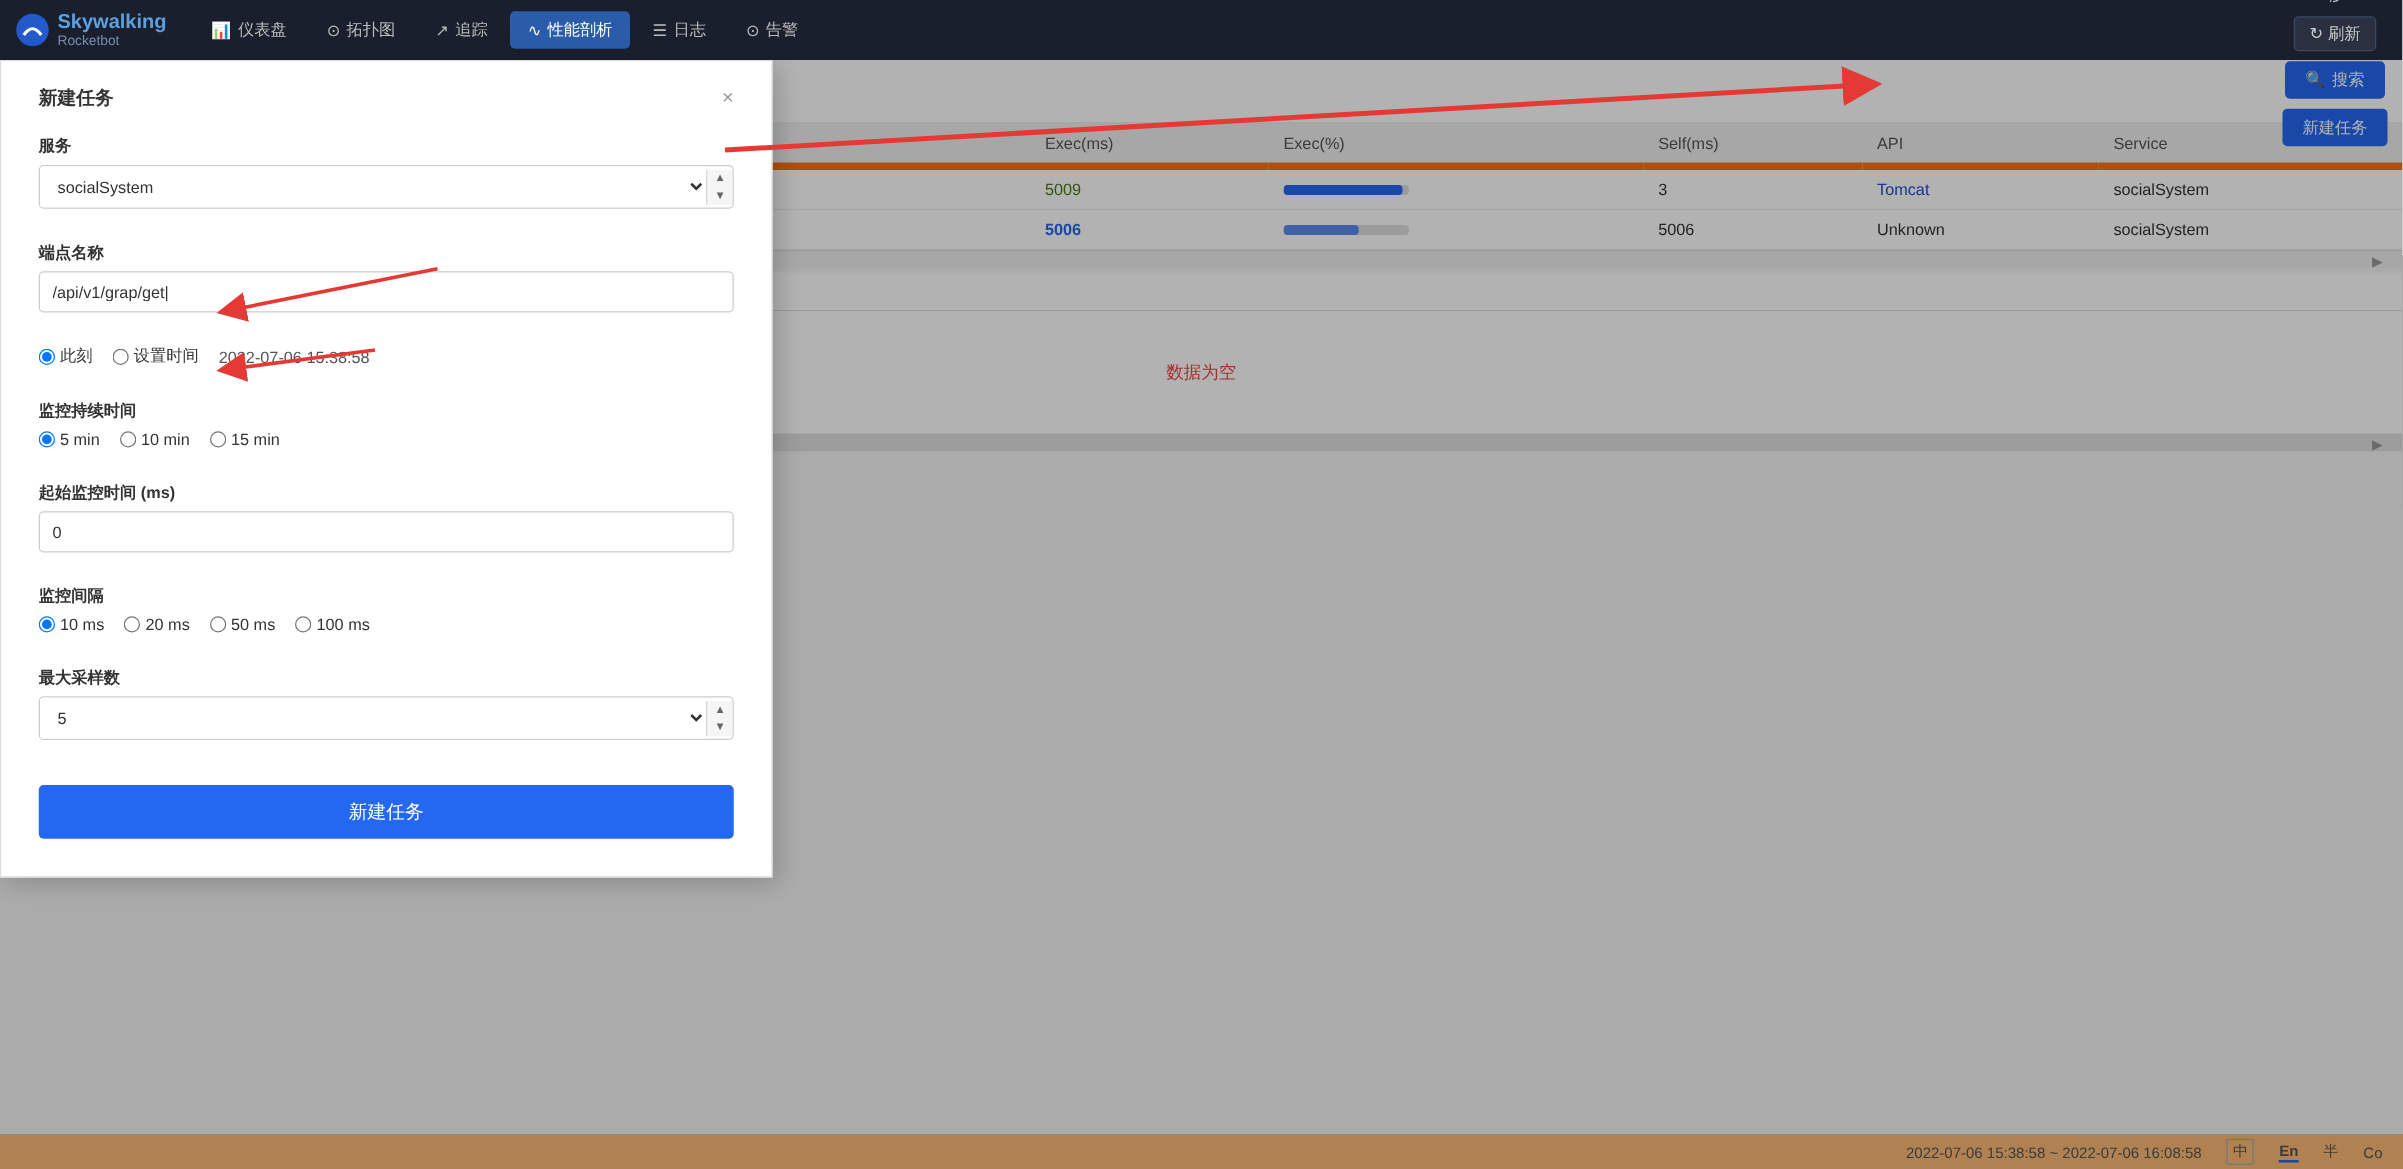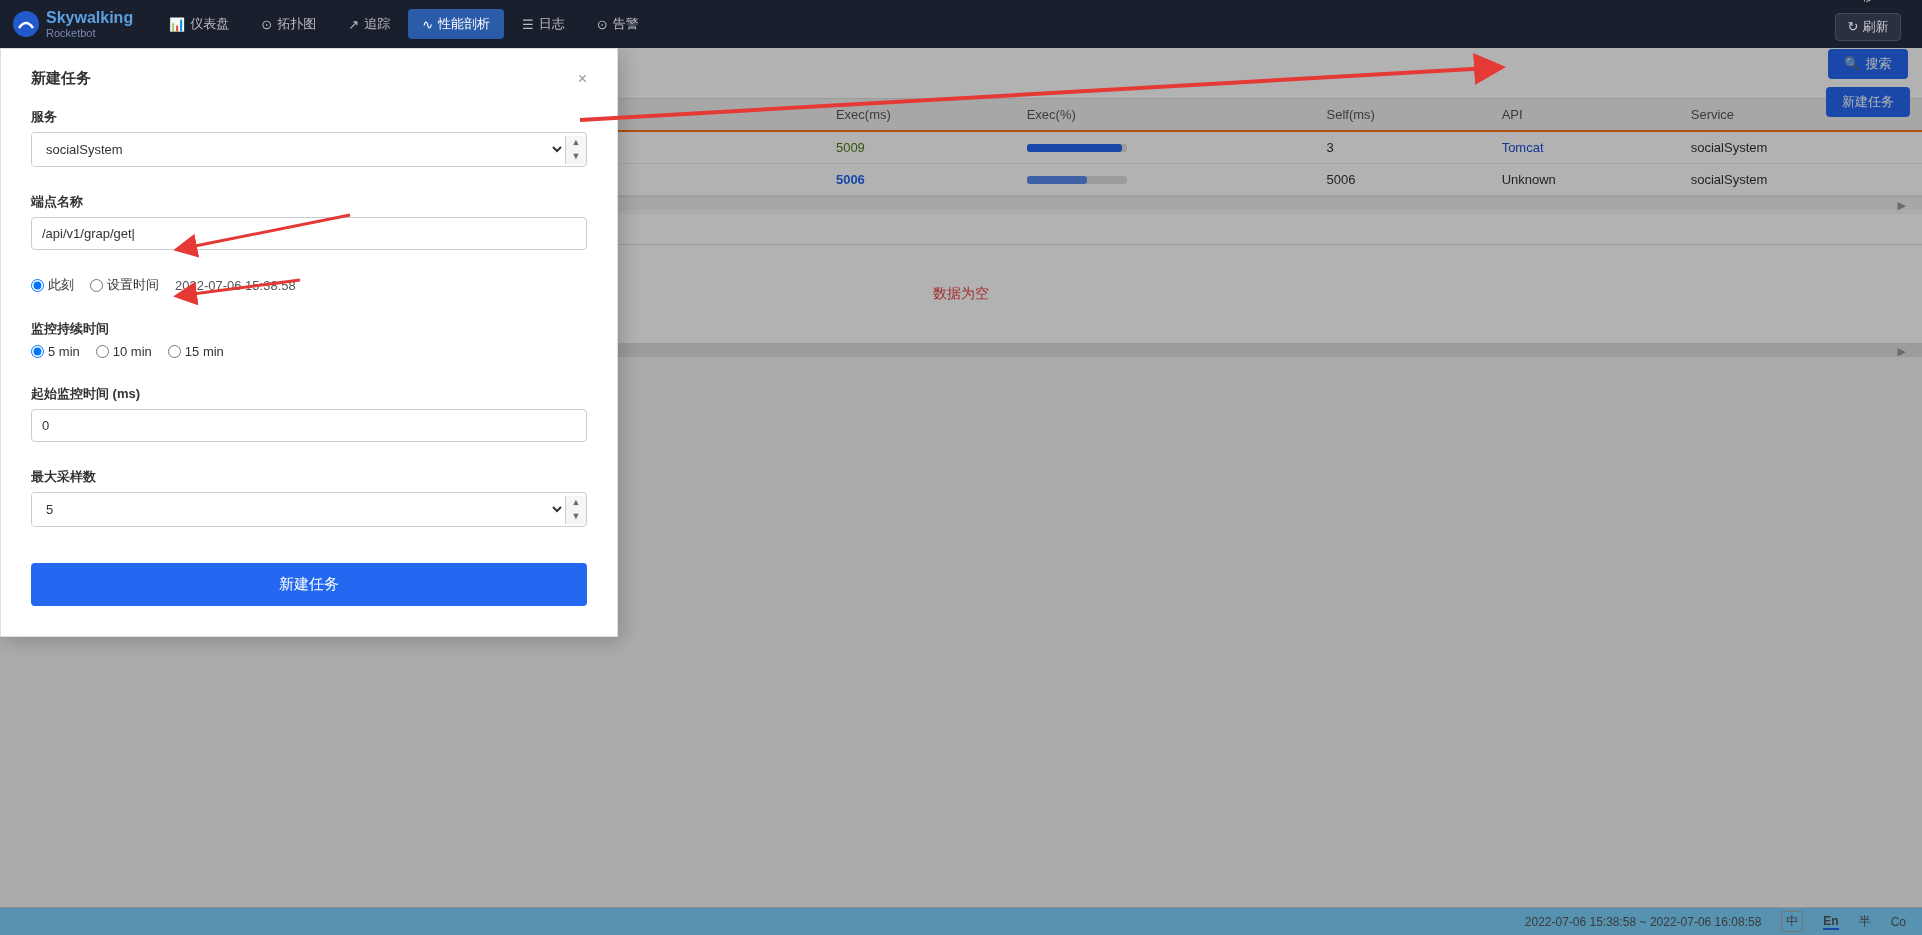--- a/index.html
+++ b/index.html
@@ -168,21 +168,21 @@
     }
 
     .data-table {
       width: 100%;
       border-collapse: collapse;
       font-size: 13px;
       background: #fff;
     }
     .data-table th {
       background: #f0f0f0;
-      border-bottom: 2px solid #f97316;
+      border-bottom: 6px solid #f97316;
       padding: 8px 12px;
       text-align: left;
       font-weight: normal;
       color: #555;
       white-space: nowrap;
     }
     .data-table td {
       padding: 8px 12px;
       border-bottom: 1px solid #eee;
       color: #333;
@@ -231,21 +231,21 @@
       font-size: 14px;
     }
 
     
     .status-bar {
       position: fixed;
       bottom: 0;
       left: 0;
       right: 0;
       height: 28px;
-      background: #7dd3fc;
+      background: #fdba74;
       border-top: 1px solid #ccc;
       display: flex;
       align-items: center;
       justify-content: flex-end;
       padding: 0 16px;
       font-size: 12px;
       color: #555;
       gap: 20px;
       z-index: 50;
     }
@@ -606,20 +606,41 @@
     </div>
   </div>
 
   
   <div class="form-group">
     <label class="form-label">起始监控时间 (ms)</label>
     <input class="form-number-input" type="number" value="0" style="">
   </div>
 
   
+  <div class="form-group">
+    <label class="form-label">监控间隔</label>
+    <div class="radio-group">
+      <label class="radio-item">
+        <input type="radio" name="interval" checked="" style="">
+        <span>10 ms</span>
+      </label>
+      <label class="radio-item">
+        <input type="radio" name="interval" style="">
+        <span>20 ms</span>
+      </label>
+      <label class="radio-item">
+        <input type="radio" name="interval" style="">
+        <span>50 ms</span>
+      </label>
+      <label class="radio-item">
+        <input type="radio" name="interval" style="">
+        <span>100 ms</span>
+      </label>
+    </div>
+  </div>
 
   
   <div class="form-group">
     <label class="form-label">最大采样数</label>
     <div class="form-select-wrapper">
       <select class="form-select">
         <option value="5">5</option>
         <option value="10">10</option>
         <option value="20">20</option>
       </select>

